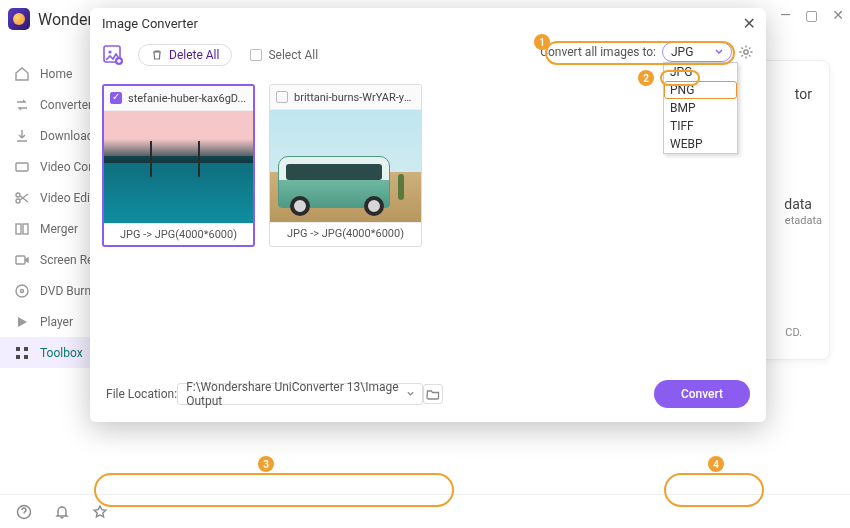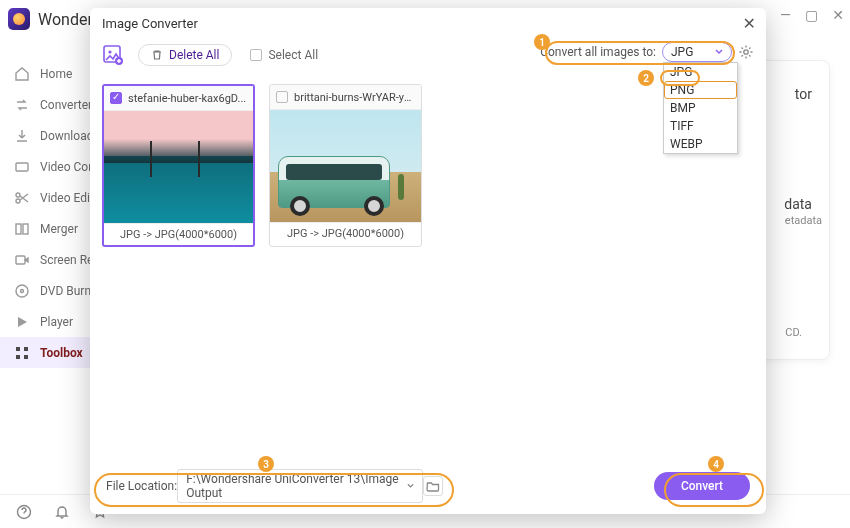--- a/index.html
+++ b/index.html
@@ -7,33 +7,33 @@
 .main-window{position:absolute;left:0;top:0;width:850px;height:528px;background:#fff;display:flex;flex-direction:column}
 .titlebar{height:38px;display:flex;align-items:center;padding:0 8px}
 .logo{width:22px;height:22px;border-radius:5px;background:linear-gradient(135deg,#5b3cc4,#2a1a6b);display:flex;align-items:center;justify-content:center;margin-right:8px}
 .logo-inner{width:12px;height:12px;border-radius:50%;background:radial-gradient(circle at 35% 35%,#ffd36b,#ff8a3d)}
 .titlebar-title{color:#333;font-size:16px}
 .win-controls{position:absolute;right:6px;top:8px;display:flex;gap:14px;color:#888}
 .win-controls span{cursor:pointer;font-size:14px;line-height:14px}
 .main-body{flex:1;display:flex}
 .sidebar{width:115px;padding-top:20px;display:flex;flex-direction:column}
 .side-item{display:flex;align-items:center;gap:10px;height:31px;padding:0 14px;color:#6a6a6a;cursor:pointer;font-size:12px;white-space:nowrap;overflow:hidden}
-.side-item.active{background:#f2eeff;color:#7f1d1d;font-weight:700}
+.side-item.active{background:#f2eeff;color:#0f766e;font-weight:400}
 .side-ico{width:16px;height:16px;flex-shrink:0;display:flex;align-items:center;justify-content:center;color:#9a9a9a}
 .side-item.active .side-ico{color:#4a4a4a}
 
 .bg-card1{position:absolute;right:20px;top:60px;width:80px;height:300px;background:#fff;border:1px solid #eee;border-radius:8px;box-shadow:0 2px 8px rgba(0,0,0,.05)}
 .bg-text1{position:absolute;right:38px;top:86px;color:#444;font-size:14px}
 .bg-text2{position:absolute;right:38px;top:196px;color:#444;font-size:14px}
 .bg-text3{position:absolute;right:28px;top:214px;color:#888;font-size:11px}
 .bg-text4{position:absolute;right:48px;top:326px;color:#888;font-size:11px}
 .statusbar{height:34px;border-top:1px solid #eee;display:flex;align-items:center;gap:22px;padding:0 16px;color:#888}
 .statusbar span{cursor:pointer}
 
-.modal{position:absolute;left:90px;top:8px;width:676px;height:506px;background:#fff;border-radius:6px;box-shadow:0 6px 30px rgba(0,0,0,.25);display:flex;flex-direction:column}
+.modal{position:absolute;left:90px;top:8px;width:676px;height:414px;background:#fff;border-radius:6px;box-shadow:0 6px 30px rgba(0,0,0,.25);display:flex;flex-direction:column}
 .modal-header{height:30px;display:flex;align-items:center;padding:0 12px;position:relative}
 .modal-title{font-size:13px;color:#333}
 .modal-close{position:absolute;right:10px;top:6px;color:#555;cursor:pointer;font-size:16px}
 .modal-toolbar{height:34px;display:flex;align-items:center;padding:0 12px;gap:14px;position:relative}
 .addimg{width:22px;height:22px;display:flex;align-items:center;justify-content:center;cursor:pointer}
 .del-btn{display:flex;align-items:center;gap:6px;border:1px solid #ddd;border-radius:12px;padding:3px 12px;color:#4c1d95;cursor:pointer}
 .selall{display:flex;align-items:center;gap:6px;color:#666;cursor:pointer;margin-left:4px}
 .selall .chk{width:12px;height:12px;border:1px solid #bbb;border-radius:2px}
 .convert-to{position:absolute;right:12px;top:4px;display:flex;align-items:center;gap:6px}
 .convert-to .lbl{color:#555}
@@ -66,21 +66,21 @@
 
 .t2{background:linear-gradient(#bfe6ef 0%,#cfeaf0 55%,#cdb07a 55%,#b8965f 100%)}
 .t2 .bus{position:absolute;left:8px;bottom:14px;width:112px;height:52px;border-radius:10px 10px 4px 4px;background:linear-gradient(#e6f2ef 0%,#e6f2ef 46%,#6fb7a0 46%,#4f9a85 100%);border:1px solid #4f9a85}
 .t2 .win{position:absolute;left:16px;bottom:42px;width:96px;height:16px;background:#2b4a4a;border-radius:3px}
 .t2 .wheel{position:absolute;bottom:6px;width:20px;height:20px;border-radius:50%;background:#d6d6d6;border:4px solid #2b2b2b}
 .t2 .w1{left:20px}.t2 .w2{left:94px}
 .t2 .cactus{position:absolute;left:128px;bottom:22px;width:6px;height:26px;background:#5a7a3d;border-radius:3px}
 
 .modal-footer{margin-top:auto;height:56px;display:flex;align-items:center;padding:0 16px;gap:0;position:relative}
 .fl-label{color:#555}
-.fl-input{flex:0 0 246px;height:22px;border:1px solid #ddd;border-radius:3px;display:flex;align-items:center;justify-content:space-between;padding:16px 8px;color:#555;cursor:pointer;background:#fff}
+.fl-input{flex:0 0 246px;height:22px;border:1px solid #ddd;border-radius:3px;display:flex;align-items:center;justify-content:space-between;padding:4px 8px;color:#555;cursor:pointer;background:#fff}
 .folder{width:20px;height:20px;border:1px solid #ddd;border-radius:3px;display:flex;align-items:center;justify-content:center;color:#777;cursor:pointer}
 .convert-btn{margin-left:auto;width:96px;height:28px;border-radius:14px;background:#8a5cf0;color:#fff;display:flex;align-items:center;justify-content:center;cursor:pointer;font-weight:500}
 svg{display:block}
 </style>
 </head>
 <body>
 
 <div class="main-window">
   <div class="titlebar">
     <div class="logo">

